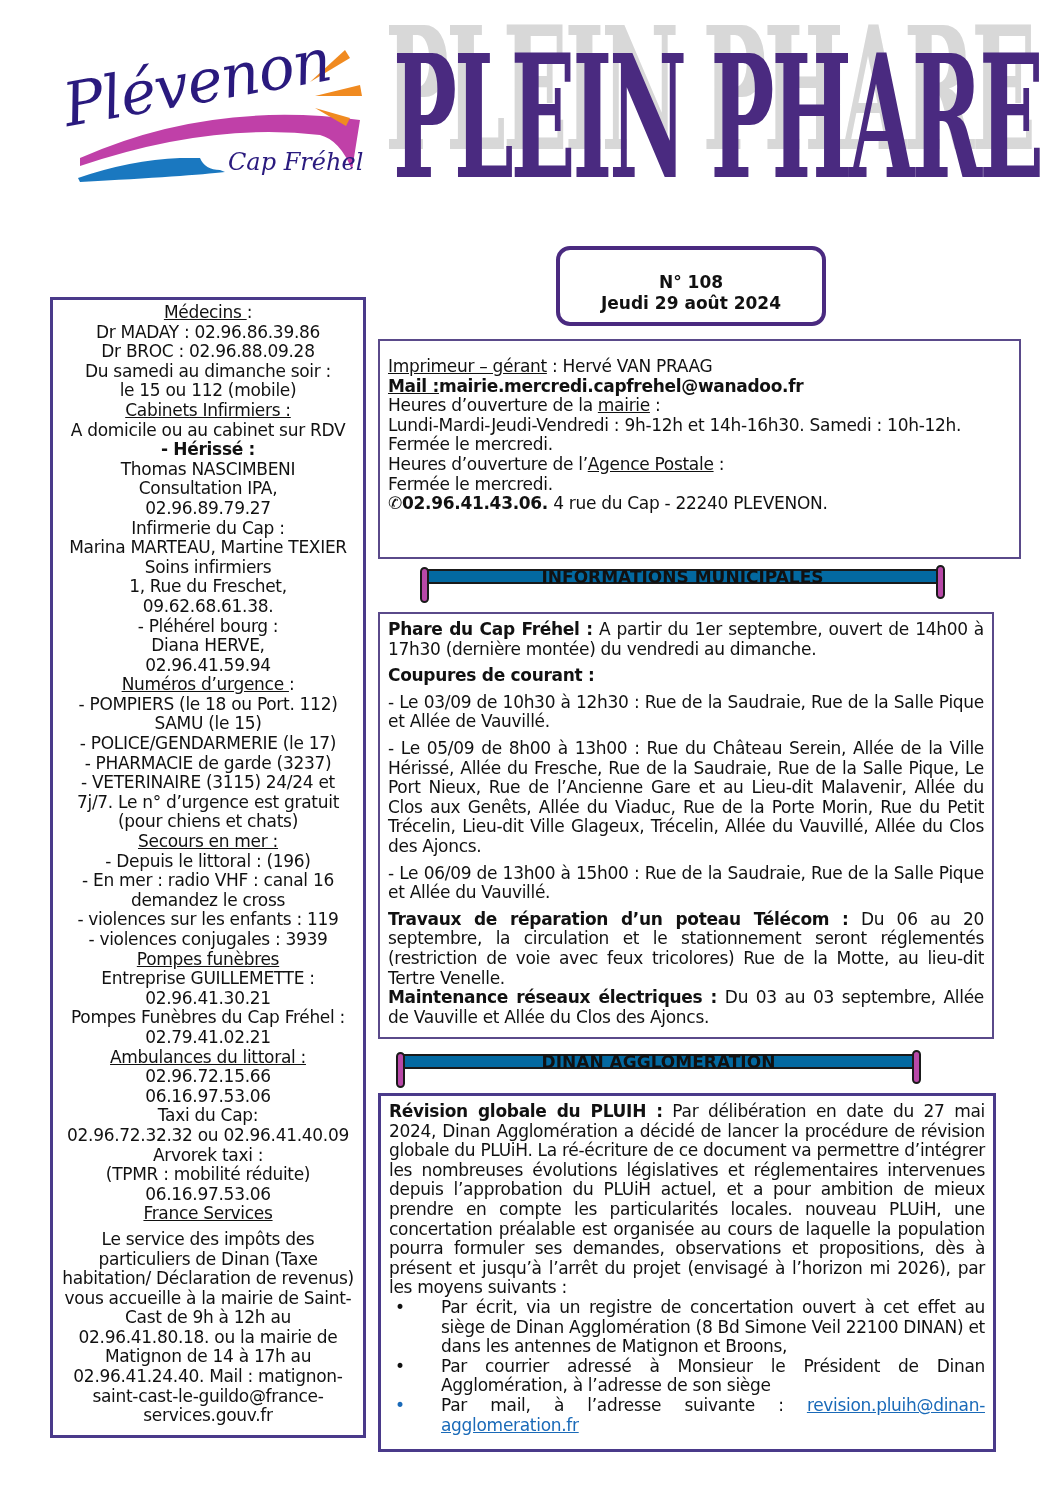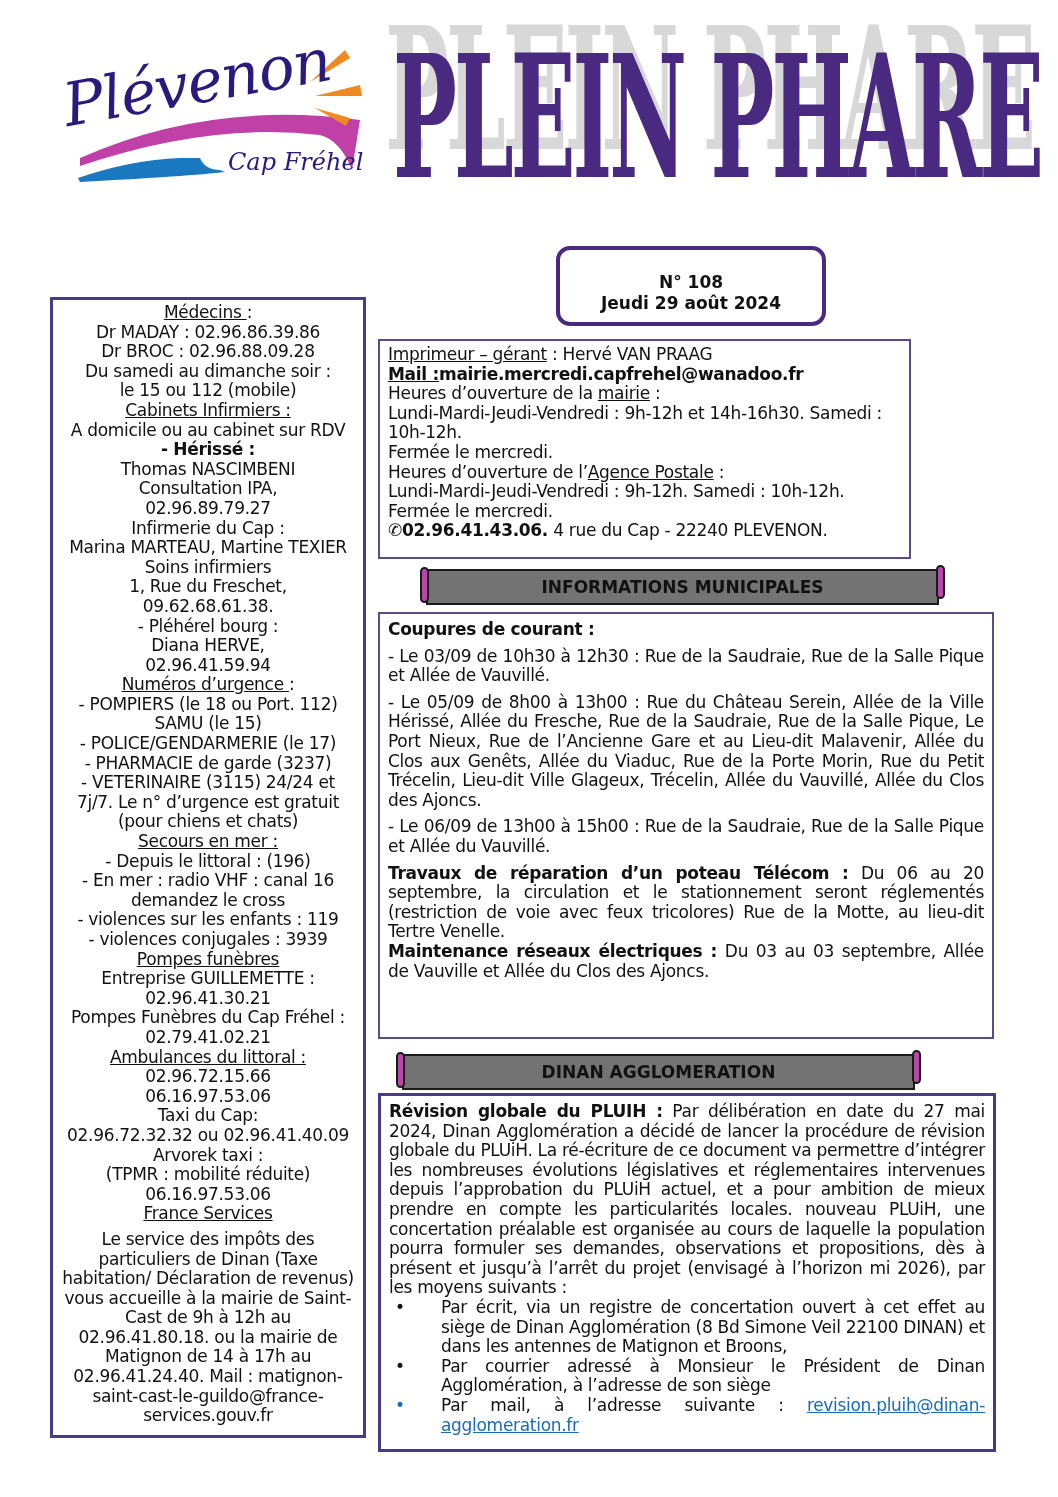--- a/index.html
+++ b/index.html
@@ -32,31 +32,31 @@
   
   #sidebar { left: 50px; top: 297px; width: 316px; height: 1141px; border: 3px solid #4a3a8a;
              box-sizing: border-box; text-align: center; font-size: 17px; line-height: 19.6px;
              padding: 3px 6px 0 6px; letter-spacing: -0.3px; }
   #sidebar .ln { display: block; white-space: nowrap; }
   #sidebar .u { text-decoration: underline; }
   #sidebar .b { font-weight: bold; }
   #sidebar .para { display: block; margin-top: 6px; white-space: normal; }
 
   
-  #infobox { left: 378px; top: 339px; width: 533px; height: 220px; border: 2px solid #5a4a8a;
-             box-sizing: border-box; font-size: 17px; line-height: 19.6px; padding: 4px 8px;
+  #infobox { left: 378px; top: 339px; width: 643px; height: 220px; border: 2px solid #5a4a8a;
+             box-sizing: border-box; font-size: 17px; line-height: 19.6px; padding: 16px 8px;
              letter-spacing: -0.3px; }
   #infobox .ln { display: block; }
   #infobox .u { text-decoration: underline; }
   #infobox .b { font-weight: bold; }
 
   
   .banner { position: absolute; height: 38px; }
-  .banner .body { position: absolute; left: 6px; right: 6px; top: 4px; height: 36px;
-                  background: #737373; border: 2px solid #1a1a1a; box-sizing: border-box;
+  .banner .body { position: absolute; left: 6px; right: 6px; top: 4px; height: 15px;
+                  background: #0369a1; border: 2px solid #1a1a1a; box-sizing: border-box;
                   display: flex; align-items: center; justify-content: center;
                   font-weight: bold; font-size: 17px; color: #111; }
   .banner .rollL { position: absolute; left: 0; top: 2px; width: 9px; height: 36px;
                    background: #b848a8; border: 2px solid #1a1a1a; border-radius: 5px; box-sizing: border-box; }
   .banner .rollR { position: absolute; right: 0; top: 0; width: 9px; height: 34px;
                    background: #b848a8; border: 2px solid #1a1a1a; border-radius: 5px; box-sizing: border-box; }
 
   
   .cbox { position: absolute; border: 2px solid #5a4a8a; box-sizing: border-box;
           font-size: 17px; line-height: 19.6px; padding: 6px 8px; text-align: justify;
@@ -147,32 +147,32 @@
   <span class="para">Le service des impôts des particuliers de Dinan (Taxe habitation/ Déclaration de revenus) vous accueille à la mairie de Saint-Cast de 9h à 12h au 02.96.41.80.18. ou  la mairie de Matignon de 14 à 17h au 02.96.41.24.40. Mail : matignon-saint-cast-le-guildo@france-services.gouv.fr</span>
 </div>
 
 <div id="infobox" class="abs">
   <span class="ln"><span class="u">Imprimeur – gérant</span><span> : Hervé VAN PRAAG</span></span>
   <span class="ln b"><span class="u">Mail :</span><span>mairie.mercredi.capfrehel@wanadoo.fr</span></span>
   <span class="ln"><span>Heures d’ouverture de la </span><span class="u">mairie</span><span> :</span></span>
   <span class="ln">Lundi-Mardi-Jeudi-Vendredi : 9h-12h et 14h-16h30. Samedi : 10h-12h.</span>
   <span class="ln">Fermée le mercredi.</span>
   <span class="ln"><span>Heures d’ouverture de l’</span><span class="u">Agence Postale</span><span> :</span></span>
-  <span class="ln">Lundi-Mardi-Jeudi-Vendredi : 9h-12h. Samedi : 10h-12h.</span>
   <span class="ln">Fermée le mercredi.</span>
   <span class="ln"><span>✆</span><span class="b">02.96.41.43.06.</span><span> 4 rue du Cap - 22240 PLEVENON.</span></span>
 </div>
 
 <div class="banner" style="left:420px; top:565px; width:525px;">
   <div class="body">INFORMATIONS MUNICIPALES</div>
   <div class="rollL"></div>
   <div class="rollR"></div>
 </div>
 
 <div class="cbox" style="left:378px; top:612px; width:616px; height:427px;">
+  <p><span class="b">Phare du Cap Fréhel :</span><span> A partir du 1er septembre, ouvert de 14h00 à 17h30 (dernière montée) du vendredi au dimanche.</span></p>
   <p class="b">Coupures de courant :</p>
   <p>- Le 03/09 de 10h30 à 12h30 : Rue de la Saudraie, Rue de la Salle Pique et Allée de Vauvillé.</p>
   <p>- Le 05/09 de 8h00 à 13h00 : Rue du Château Serein, Allée de la Ville Hérissé, Allée du Fresche, Rue de la Saudraie, Rue de la Salle Pique, Le Port Nieux, Rue de l’Ancienne Gare et au Lieu-dit Malavenir, Allée du Clos aux Genêts, Allée du Viaduc, Rue de la Porte Morin, Rue du Petit Trécelin, Lieu-dit Ville Glageux,  Trécelin, Allée du Vauvillé, Allée du Clos des Ajoncs.</p>
   <p>- Le 06/09 de 13h00 à 15h00 : Rue de la Saudraie, Rue de la Salle Pique et Allée du Vauvillé.</p>
   <p style="margin-bottom:0"><span class="b">Travaux de réparation d’un poteau Télécom :</span><span> Du 06 au 20 septembre, la circulation et le stationnement seront réglementés (restriction de voie avec feux tricolores) Rue de la Motte, au lieu-dit Tertre Venelle.</span></p>
   <p><span class="b">Maintenance réseaux électriques :</span><span> Du 03 au 03 septembre, Allée de Vauville et Allée du Clos des Ajoncs.</span></p>
 </div>
 
 <div class="banner" style="left:396px; top:1050px; width:525px;">
   <div class="body">DINAN AGGLOMERATION</div>

